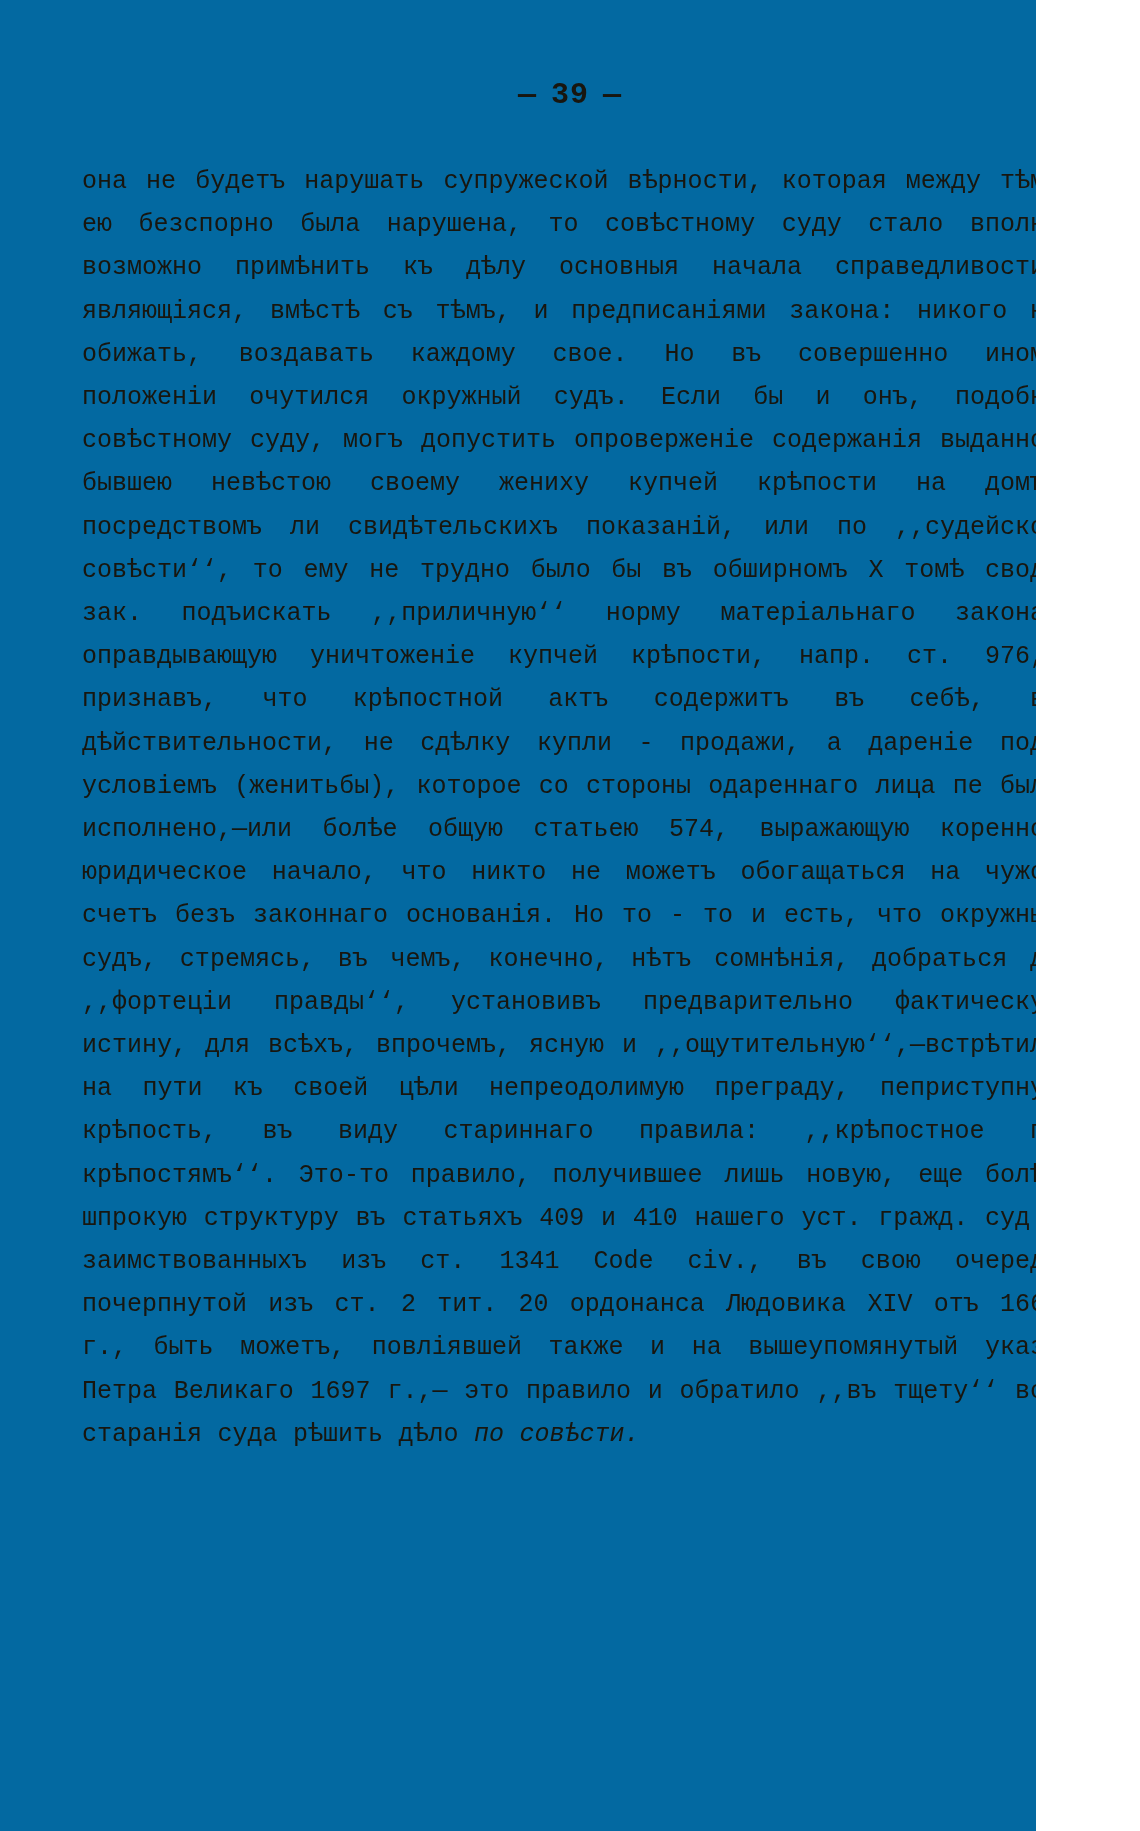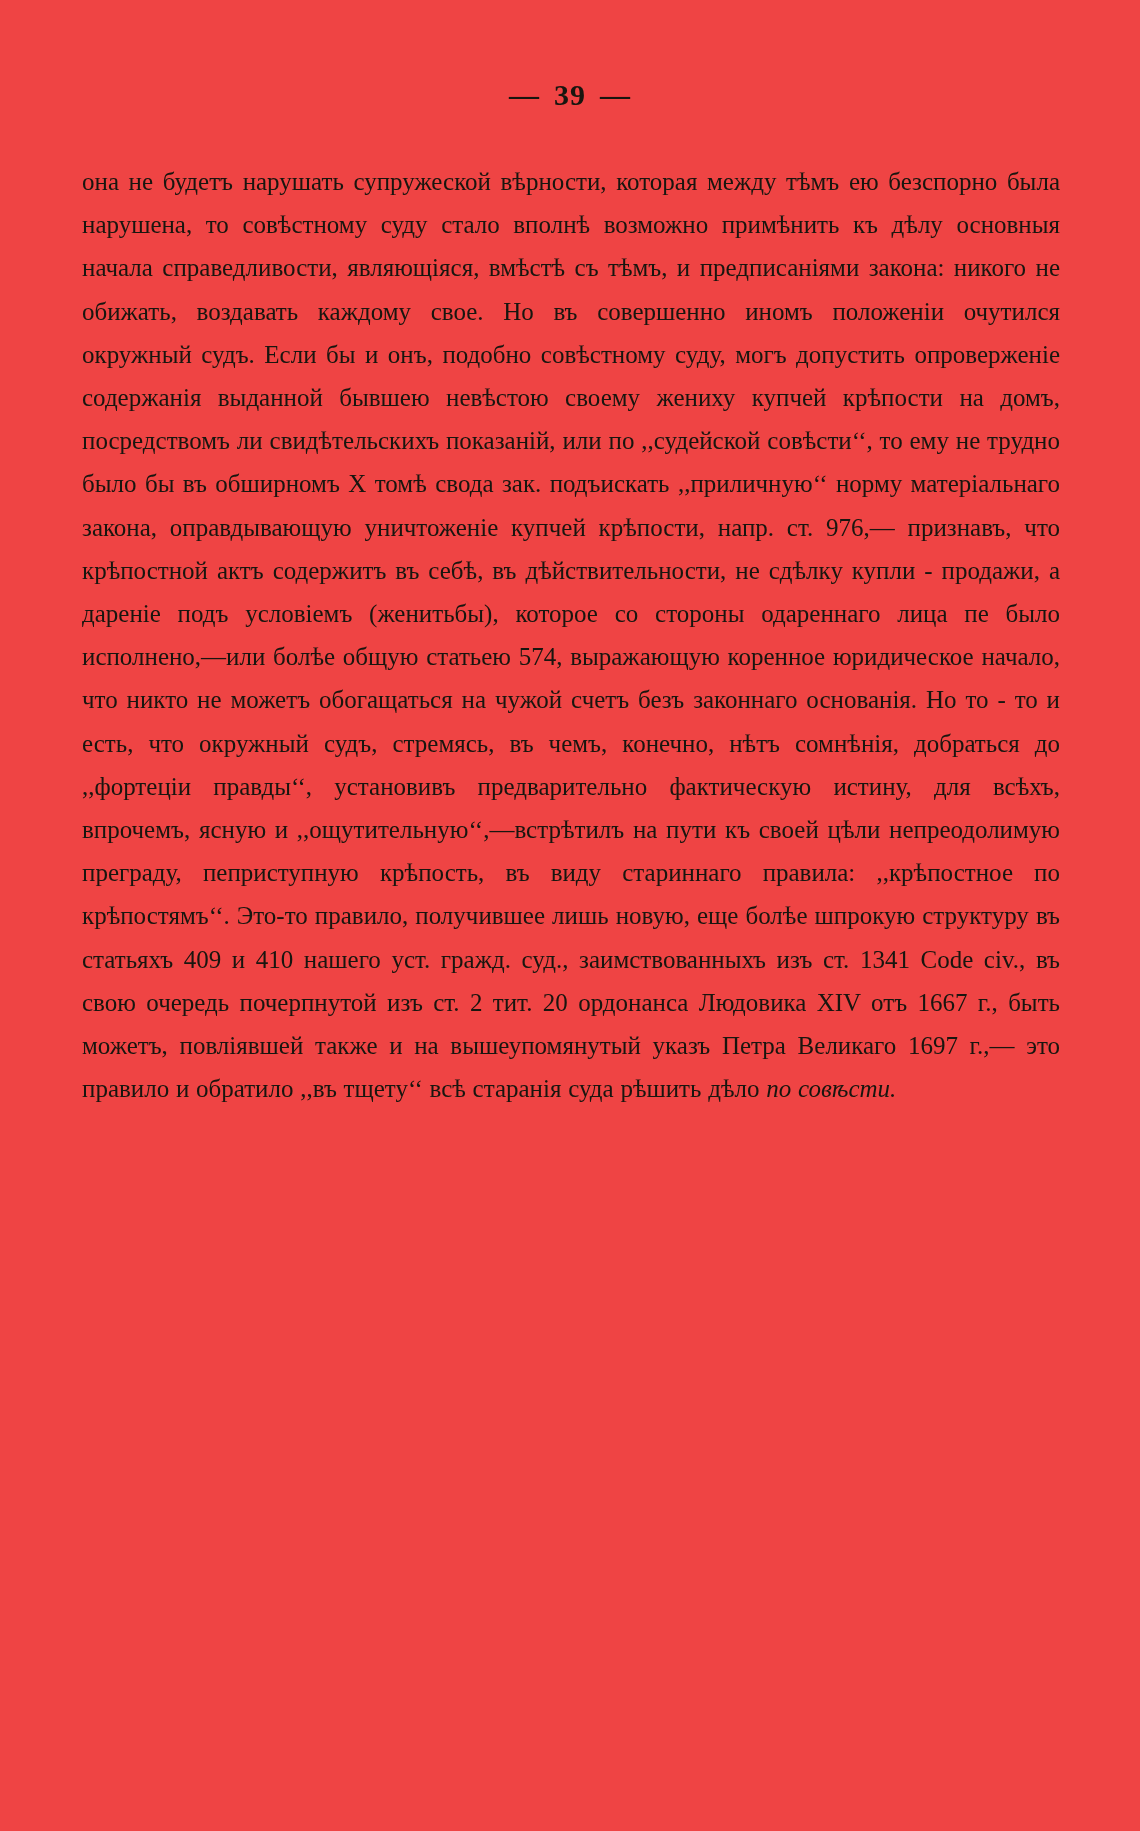--- a/index.html
+++ b/index.html
@@ -2,25 +2,25 @@
 <html><head>
 <meta charset="utf-8">
 <style>
   html, body {
     margin: 0;
     padding: 0;
     background: #ffffff;
   }
   .page {
     position: relative;
-    width: 1140px;
+    width: 1036px;
     height: 1831px;
-    background: #ef4444;
+    background: #0369a1;
     overflow: hidden;
-    font-family: Liberation Serif, serif;
+    font-family: Liberation Mono, monospace;
     color: #18160f;
   }
   .page-number {
     position: absolute;
     top: 78px;
     left: 0;
     width: 1140px;
     text-align: center;
     font-size: 30px;
     font-weight: 700;

